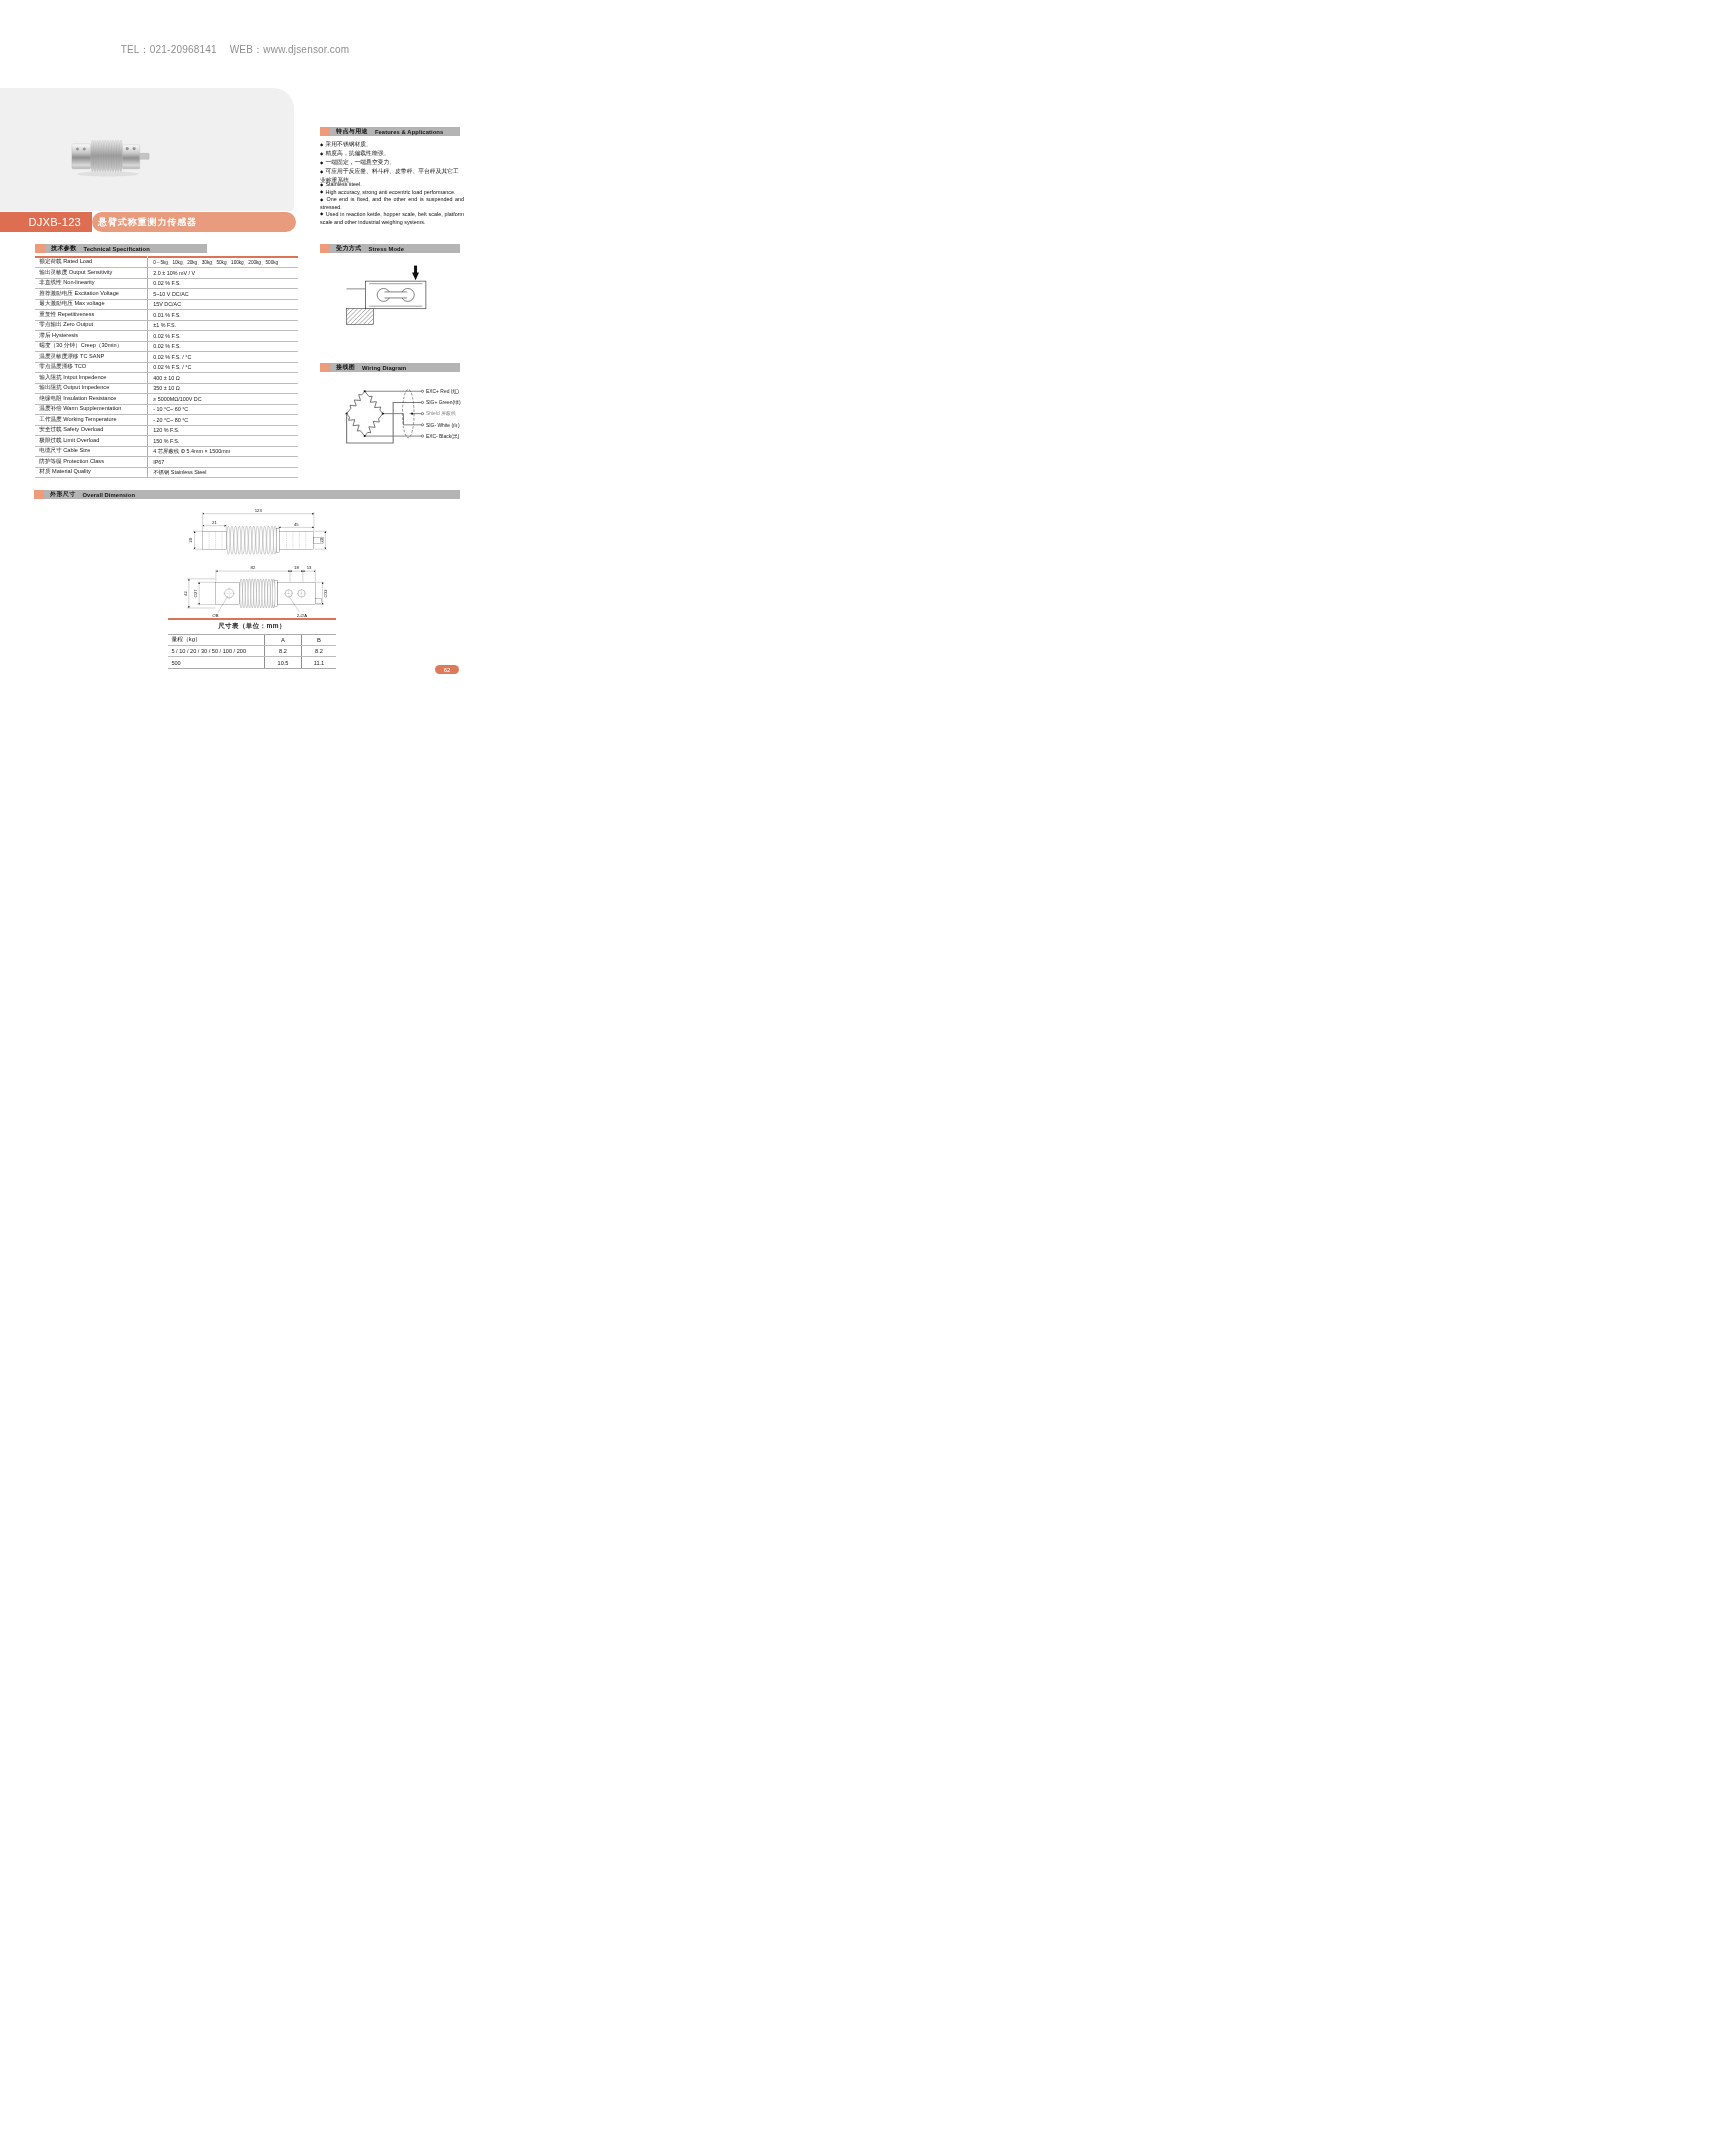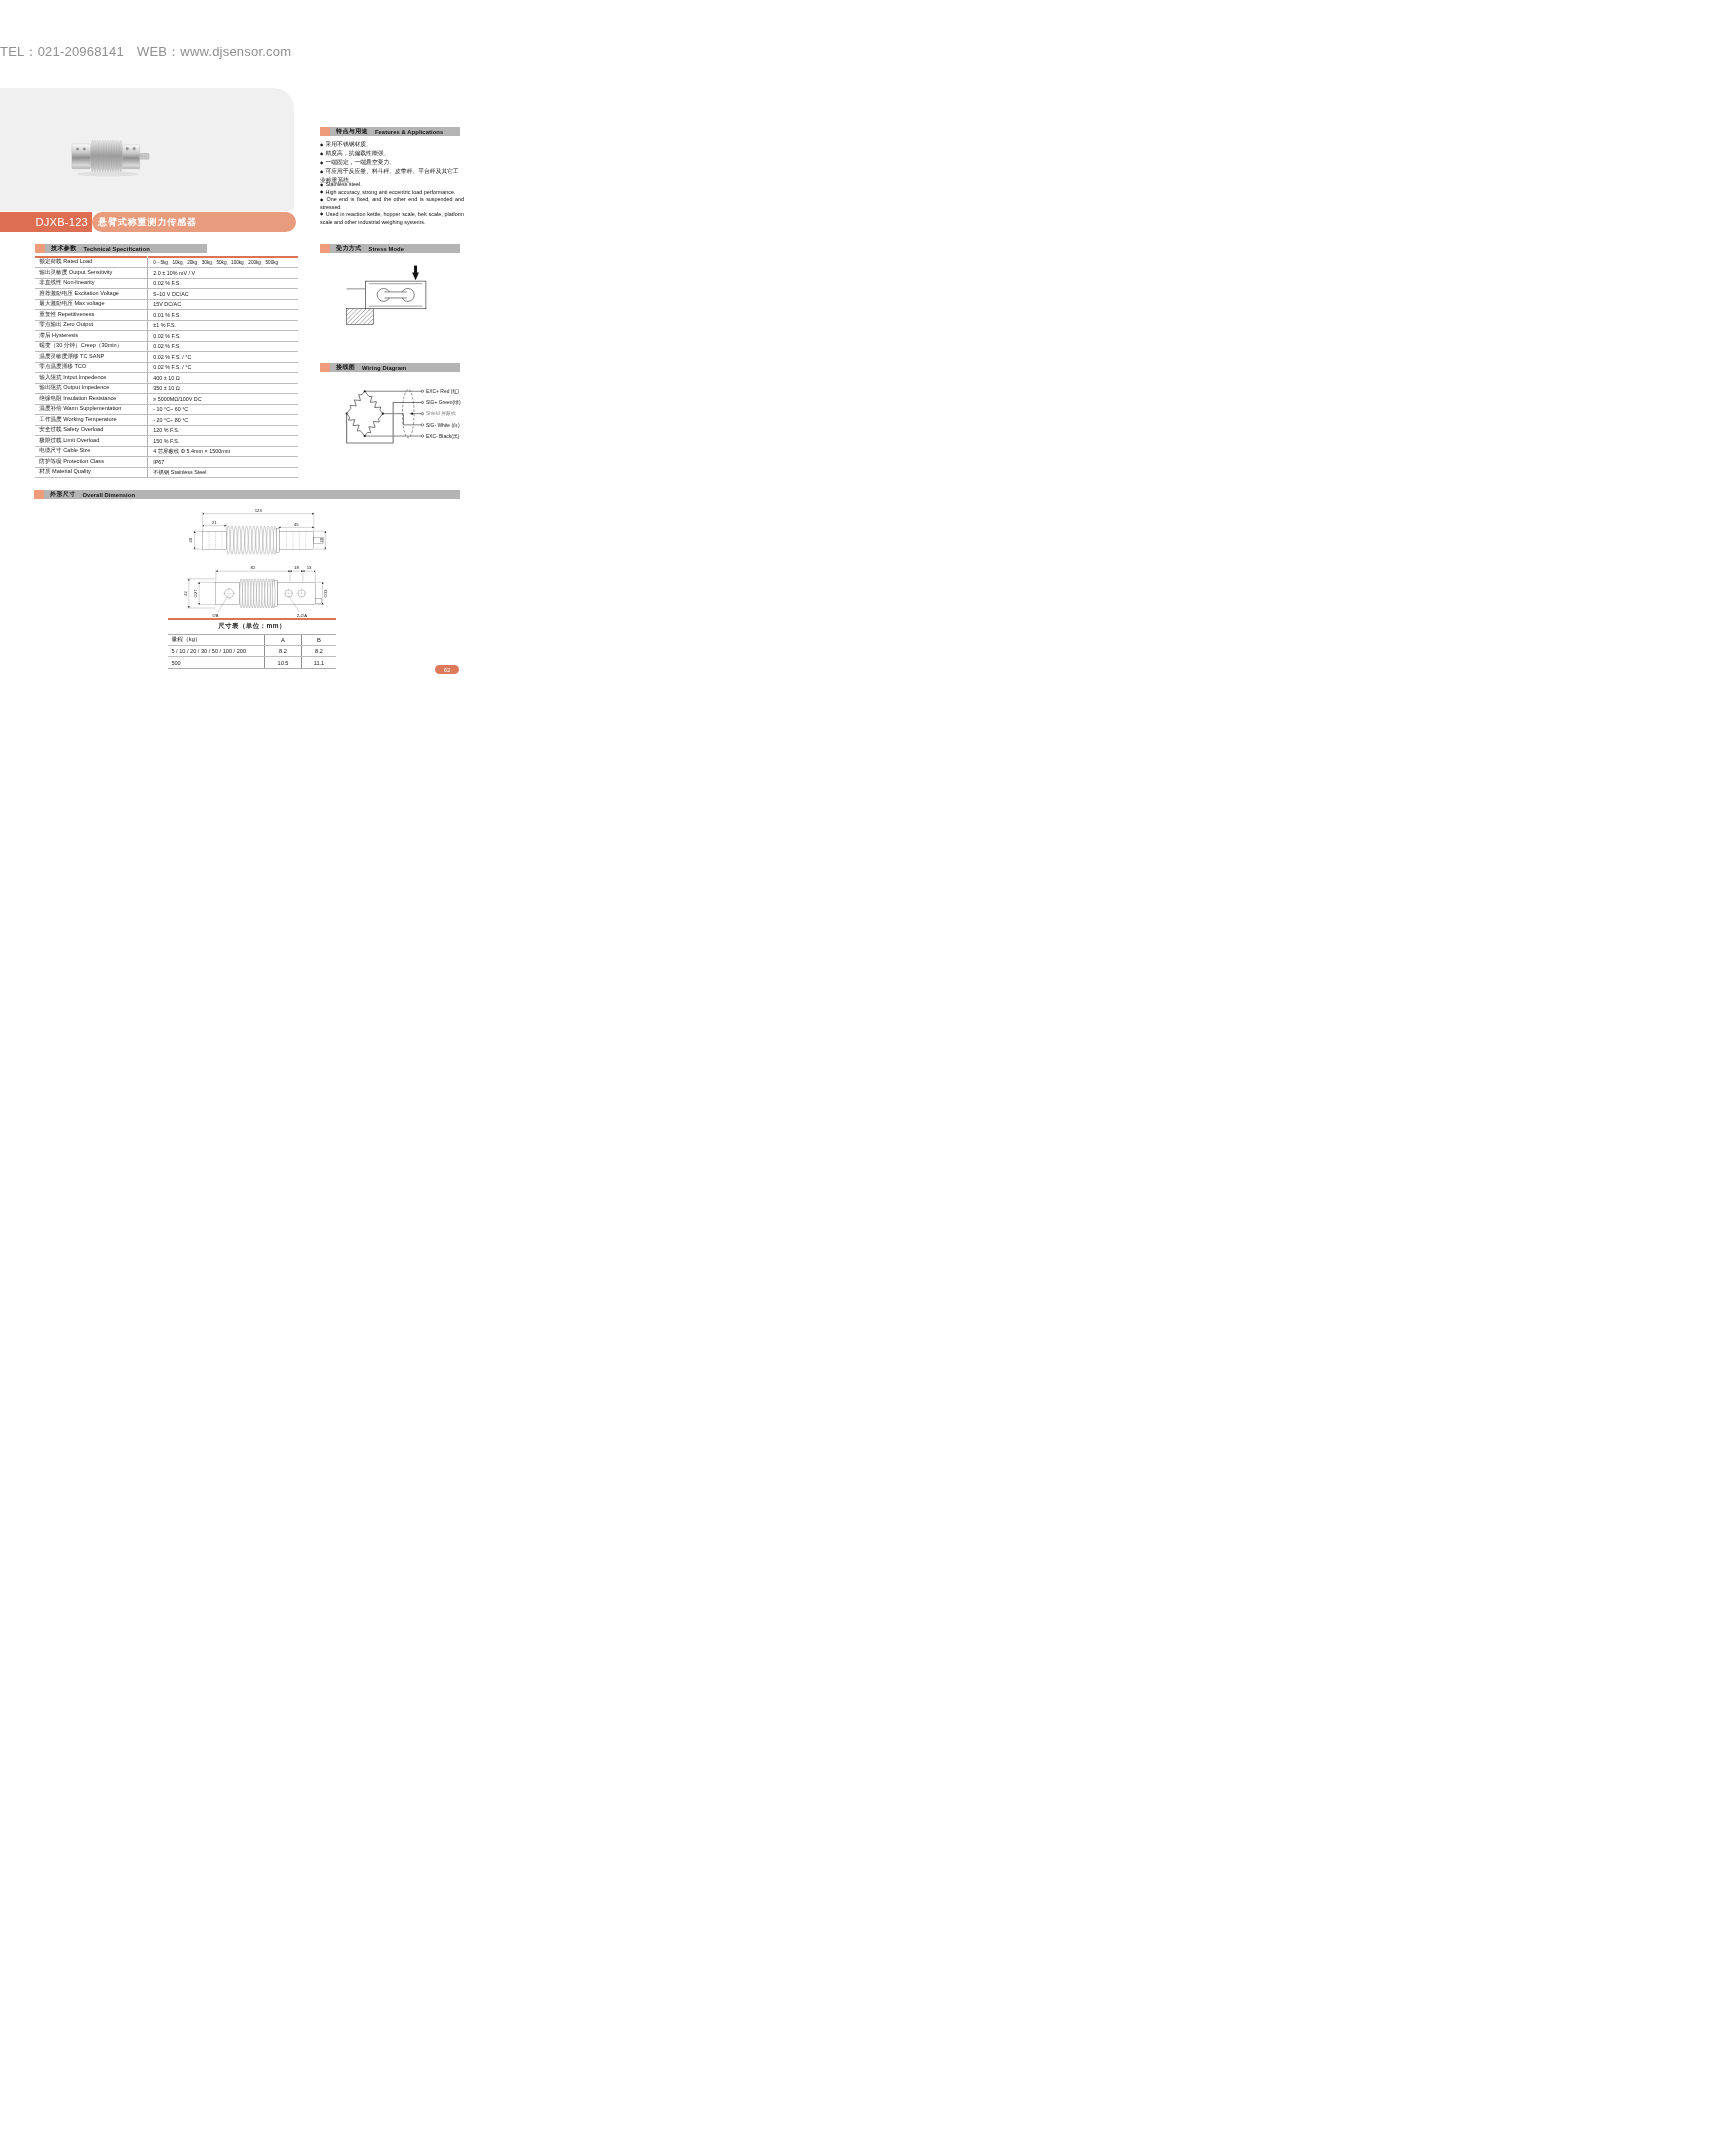--- a/index.html
+++ b/index.html
@@ -2,36 +2,36 @@
 <html style="font-size:6.9px"><head>
 <meta charset="utf-8">
 <style>
   html,body { margin:0; padding:0; background:#ffffff; }
   .page {
     position:relative; width:495px; height:704px; background:#ffffff;
     font-family:"Liberation Sans", sans-serif; color:#1a1a1a; overflow:hidden;
   }
   
   .contact {
-    position:absolute; top:43px; left:0; width:444px; text-align:left;
-    font-size:13px; color:#8f8f8f; letter-spacing:0.2px; white-space:nowrap;
+    position:absolute; top:43px; left:13px; width:444px; text-align:center;
+    font-size:10px; color:#8f8f8f; letter-spacing:0.2px; white-space:nowrap;
   }
   .contact .web { margin-left:13px; }
   
   .hero {
     position:absolute; left:0; top:88px; width:294px; height:123px;
     background:#f0f0f0; border-radius:0 20.6px 4.3px 0;
   }
   .photo-svg { position:absolute; left:65px; top:125px; width:88px; height:55px; }
   
   .titlebar { position:absolute; left:0; top:212px; width:296px; height:20px; display:flex; }
   .titlebar .model {
     width:92px; background:#dd6e52; color:#fff; font-size:11.2px;
     display:flex; align-items:center; justify-content:flex-end;
-    padding-right:4px; box-sizing:border-box; letter-spacing:0.2px;
+    padding-right:11px; box-sizing:border-box; letter-spacing:0.2px;
   }
   .titlebar .pname {
     flex:1; background:#e99b7e; color:#fff; font-size:9px; font-weight:bold;
     display:flex; align-items:center; padding-left:6px; letter-spacing:0.9px;border-radius:10px;
   }
   
   .sec { position:absolute; height:9px; display:flex; }
   .sec .sq { width:10px; background:#ee9b7c; }
   .sec .bar {
     background:#b4b4b4; display:flex; align-items:center;

